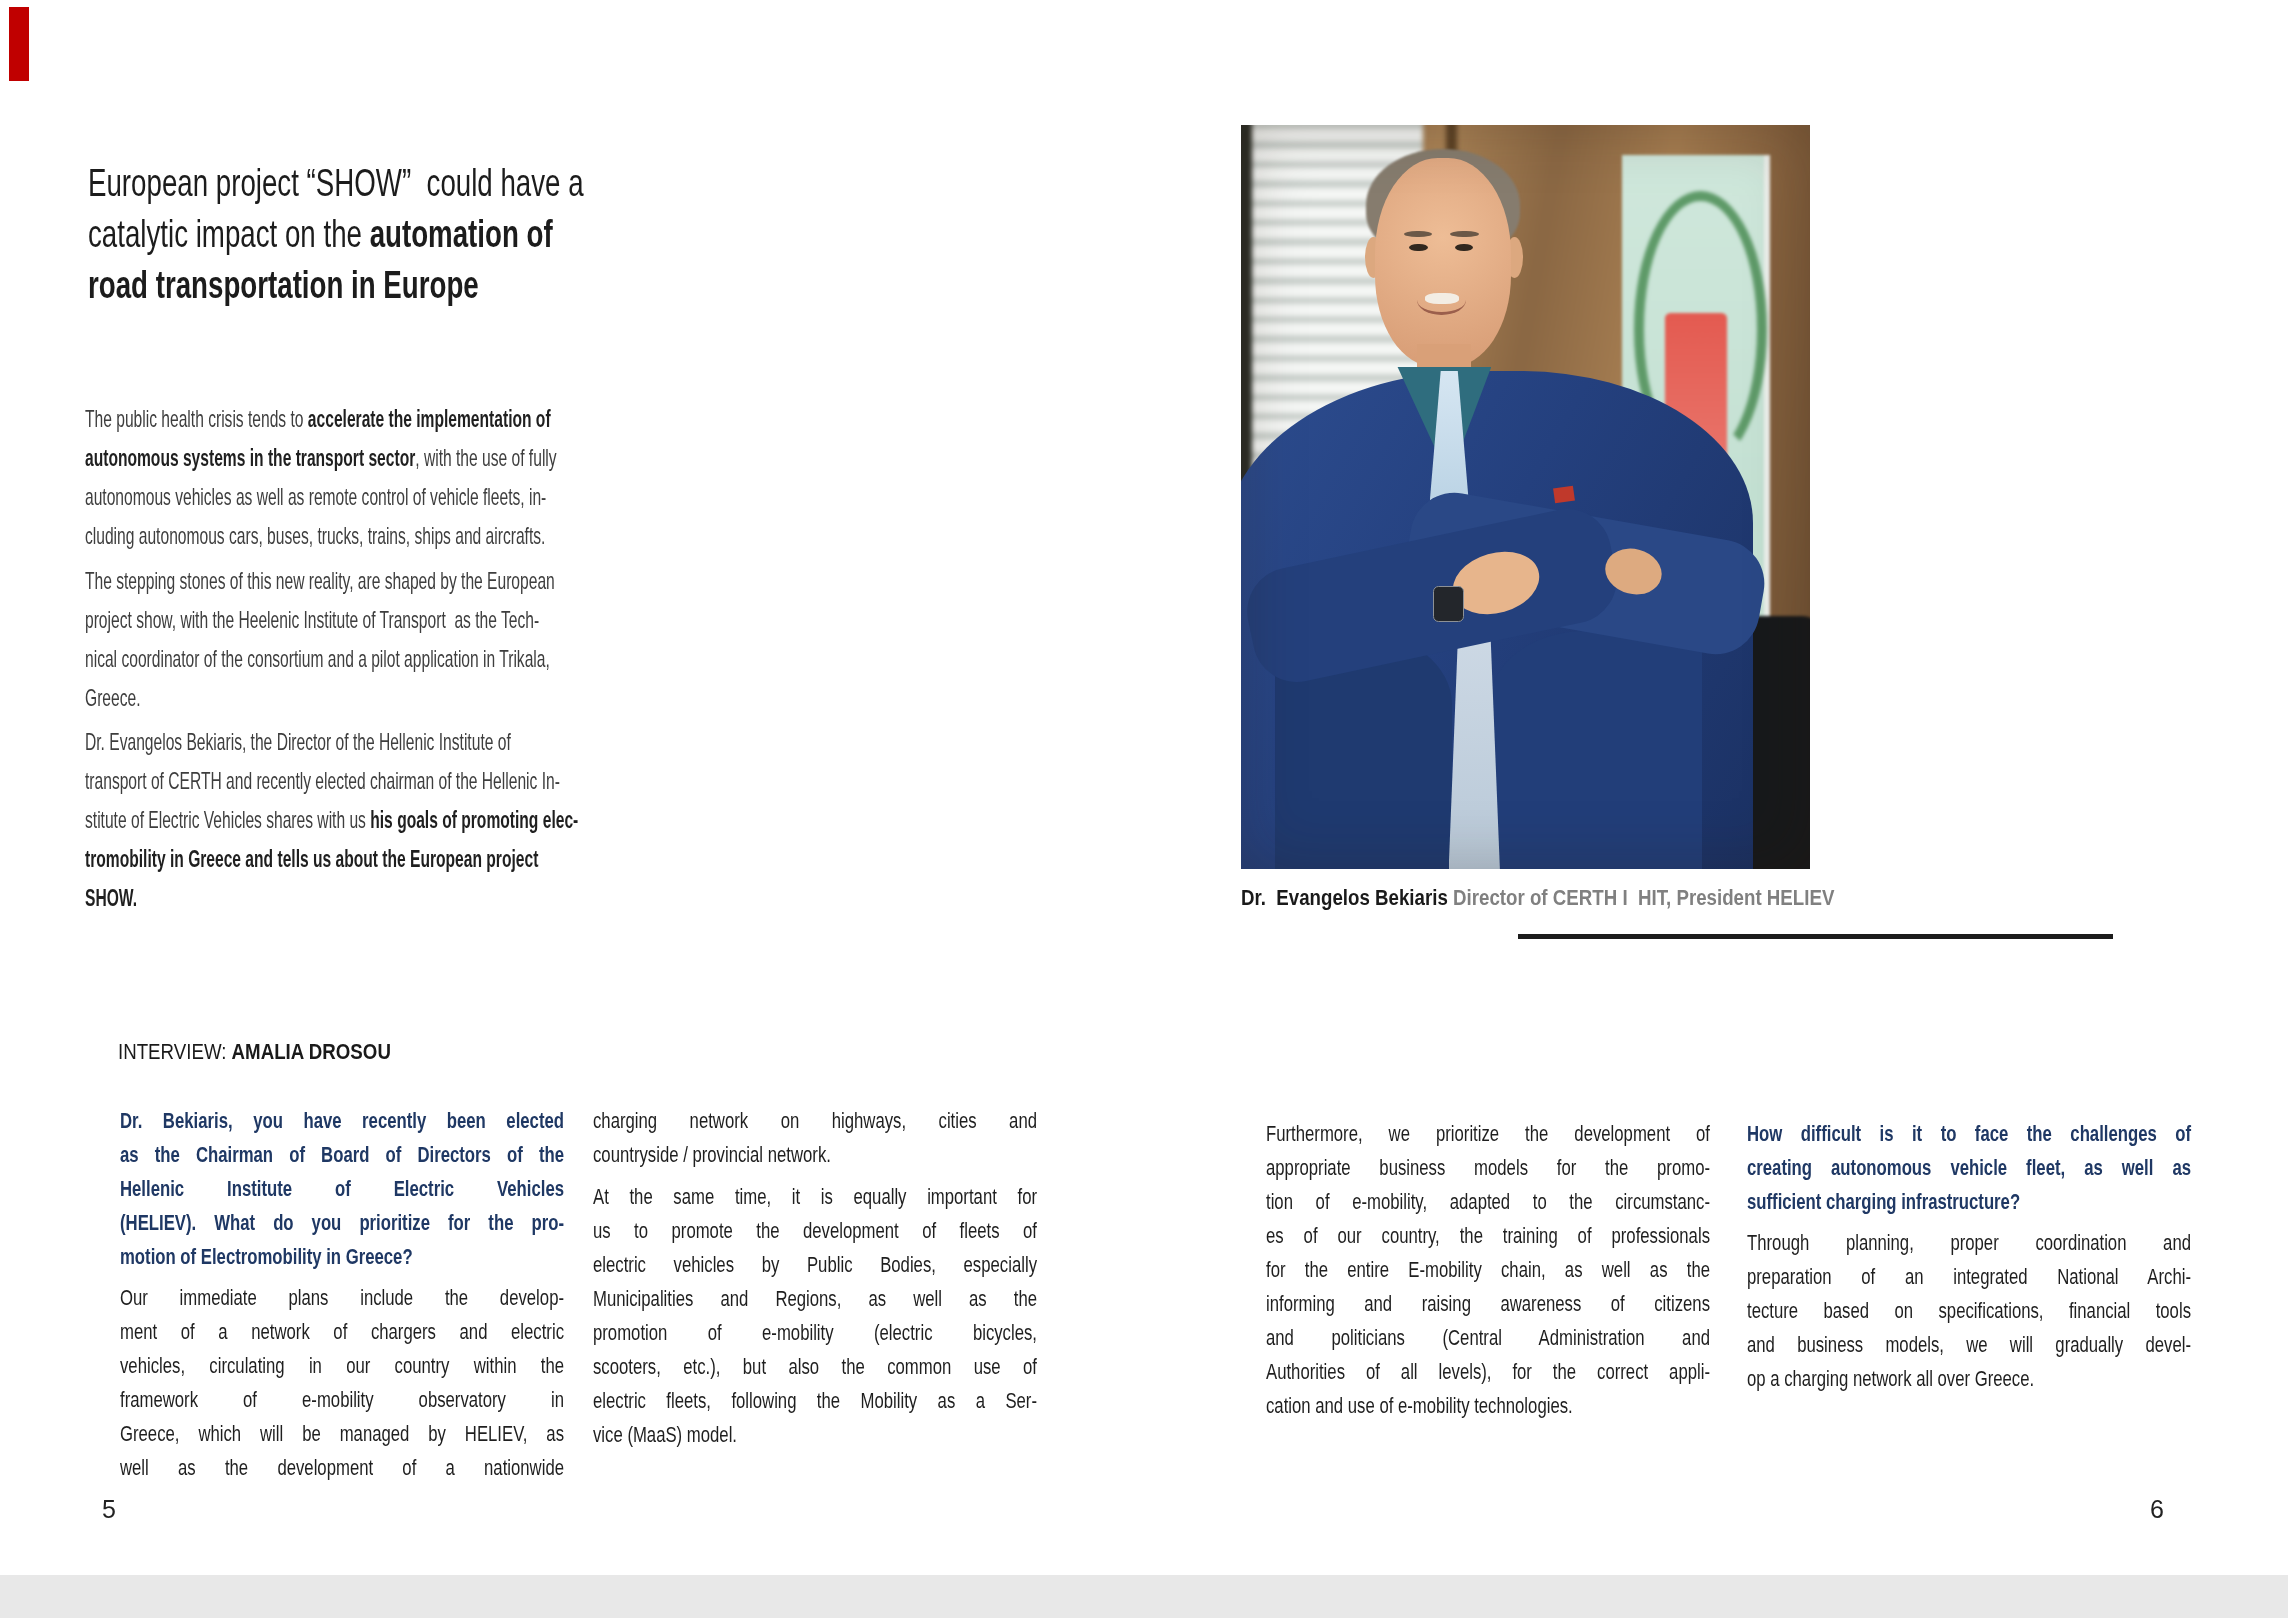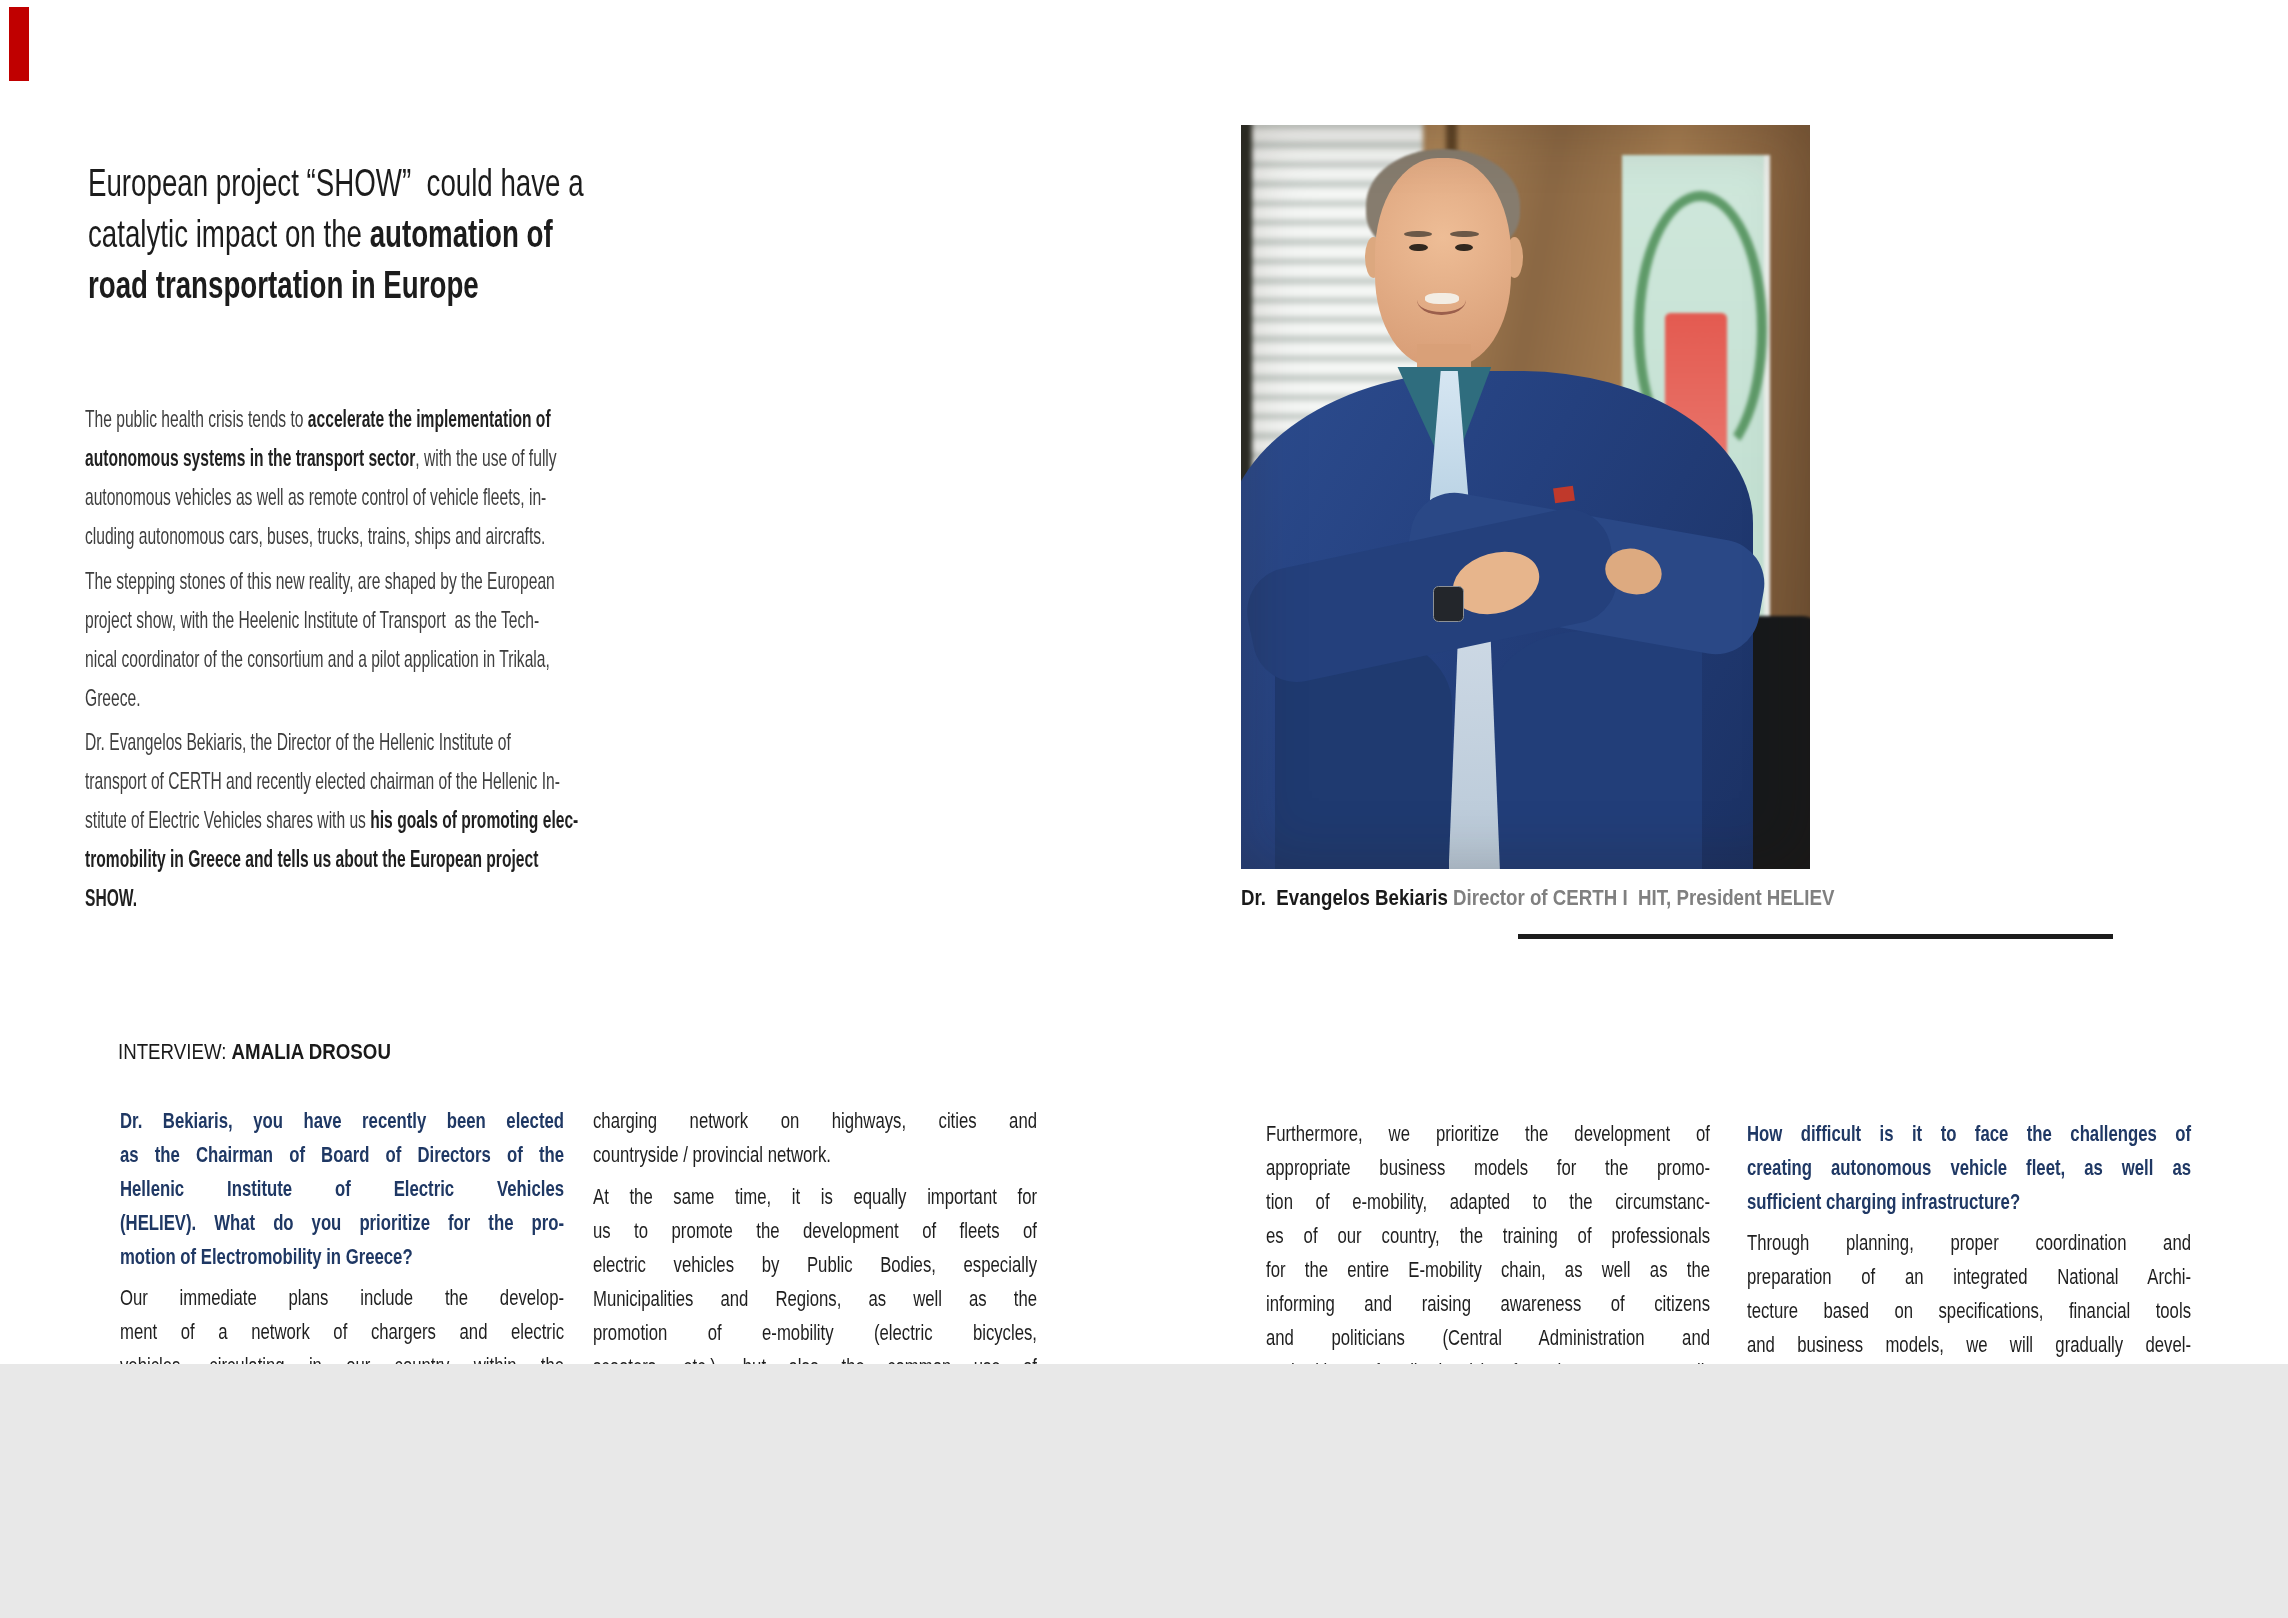--- a/index.html
+++ b/index.html
@@ -1,17 +1,17 @@
 <!DOCTYPE html>
 <html style="font-size:14.8px"><head>
 <meta charset="utf-8">
 <style>
   html,body{margin:0;padding:0;background:#e8e8e8;}
   .sheet{
-    position:relative;width:2289px;height:1364px;background:#ffffff;
+    position:relative;width:2289px;height:1575px;background:#ffffff;
     font-family:"Liberation Sans","DejaVu Sans",sans-serif;overflow:hidden;
   }
   .abs{position:absolute;}
   
   .accent{left:9.2px;top:7.4px;width:19.4px;height:74px;background:#c00000;}
   
   .title{
     left:88px;top:157px;width:701px;font-size:39px;line-height:51px;color:#1c1c1c;
     white-space:pre;transform:scaleX(0.71);transform-origin:0 0;font-weight:400;
   }

